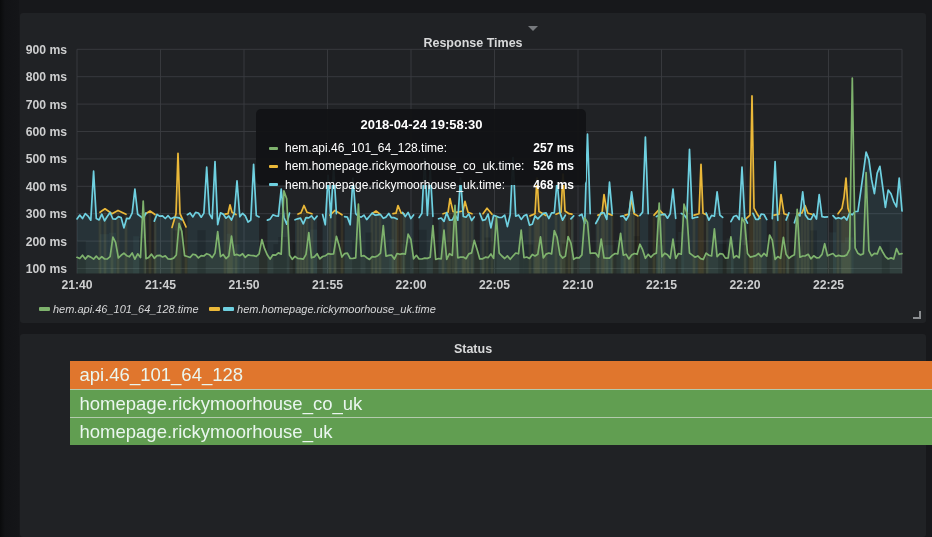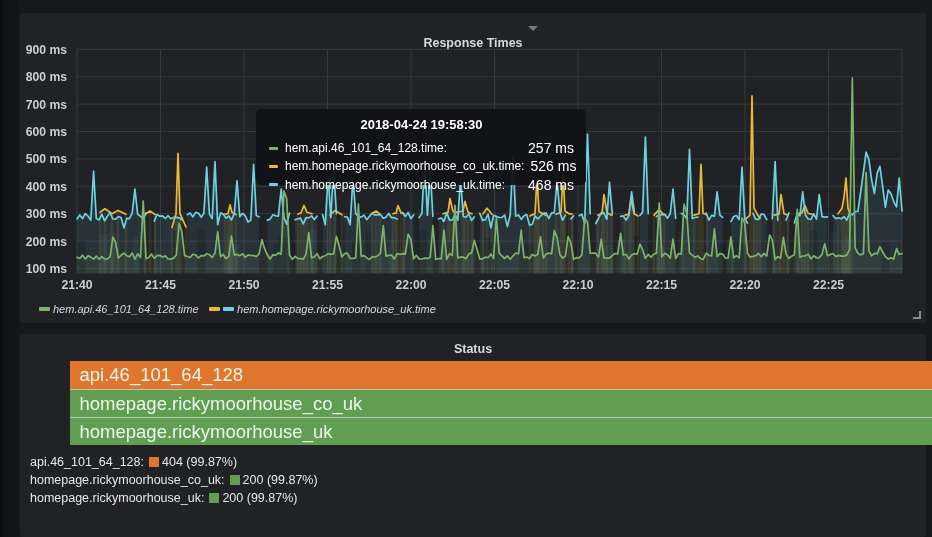--- a/index.html
+++ b/index.html
@@ -14,21 +14,21 @@
 .ax { font:700 12.2px "Liberation Sans",sans-serif; fill:#cdcecf; }
 .caret { width:0; height:0; border-left:5px solid transparent;
   border-right:5px solid transparent; border-top:5px solid #777a7e; }
 
 #tip { position:absolute; left:256px; top:109px; width:330px; height:76px;
   background:rgba(18,19,21,0.95); border-radius:5px; color:#fff; font-size:12px;
   padding:8px 12px 0 13px; white-space:nowrap; }
 #tip .tt { text-align:center; font-weight:bold; margin-bottom:7px; font-size:13px; }
 #tip .row { display:flex; align-items:center; height:18.3px; }
 #tip .dash { width:9px; height:3px; border-radius:1px; margin-right:7px; flex:none; }
-#tip .val { margin-left:auto; font-weight:normal; padding-left:6px; font-size:14px; }
+#tip .val { margin-left:auto; font-weight:bold; padding-left:6px; font-size:12px; }
 
 #legend { position:absolute; left:39px; top:303px; display:flex; align-items:center;
   font-size:11px; color:#d8d9da; white-space:nowrap; }
 .ldash { width:11px; height:4px; border-radius:1px; margin-right:3px; }
 #legend span.t { margin-right:10.5px;font-style:italic; }
 
 .srow { position:absolute; left:9.5px; width:929px; height:28px; color:#eaf6ef;
   font-size:18.5px; line-height:27.5px; padding:0 9px 0 10px;margin-left:40px; }
 .srow .r { float:right; }
 .sep { border-top:1px solid rgba(222,226,222,0.65); }
@@ -41,25 +41,20 @@
 <div class="panel" id="p1">
   <div class="ptitle" style="top:23px;">Response Times</div>
   <div class="caret" style="position:absolute;left:508px;top:13px;"></div>
   <div class="resz"></div>
 </div>
 <div class="panel" id="p2">
   <div class="ptitle" style="top:8px;">Status</div>
   <div class="srow" style="top:26.5px; background:#e0762d;">api.46_101_64_128<span class="r">404</span></div>
   <div class="srow sep" style="top:54.5px; background:#619e51;">homepage.rickymoorhouse_co_uk<span class="r">200</span></div>
   <div class="srow sep" style="top:83px; background:#619e51;">homepage.rickymoorhouse_uk<span class="r">200</span></div>
-  <div class="small" style="top:119px;">
-    api.46_101_64_128:<span class="sq" style="background:#e0762d"></span>404 (99.87%)<br>
-    homepage.rickymoorhouse_co_uk:<span class="sq" style="background:#619e51"></span>200 (99.87%)<br>
-    homepage.rickymoorhouse_uk:<span class="sq" style="background:#619e51"></span>200 (99.87%)
-  </div>
 </div>
 <svg width="932" height="323" style="position:absolute;left:0;top:0">
 <line x1="77.0" y1="268.5" x2="902.0" y2="268.5" stroke="#3a3c40" stroke-width="1" stroke-opacity="0.9"></line>
 <line x1="77.0" y1="241.1" x2="902.0" y2="241.1" stroke="#3a3c40" stroke-width="1" stroke-opacity="0.9"></line>
 <line x1="77.0" y1="213.7" x2="902.0" y2="213.7" stroke="#3a3c40" stroke-width="1" stroke-opacity="0.9"></line>
 <line x1="77.0" y1="186.3" x2="902.0" y2="186.3" stroke="#3a3c40" stroke-width="1" stroke-opacity="0.9"></line>
 <line x1="77.0" y1="158.9" x2="902.0" y2="158.9" stroke="#3a3c40" stroke-width="1" stroke-opacity="0.9"></line>
 <line x1="77.0" y1="131.5" x2="902.0" y2="131.5" stroke="#3a3c40" stroke-width="1" stroke-opacity="0.9"></line>
 <line x1="77.0" y1="104.1" x2="902.0" y2="104.1" stroke="#3a3c40" stroke-width="1" stroke-opacity="0.9"></line>
 <line x1="77.0" y1="76.7" x2="902.0" y2="76.7" stroke="#3a3c40" stroke-width="1" stroke-opacity="0.9"></line>

